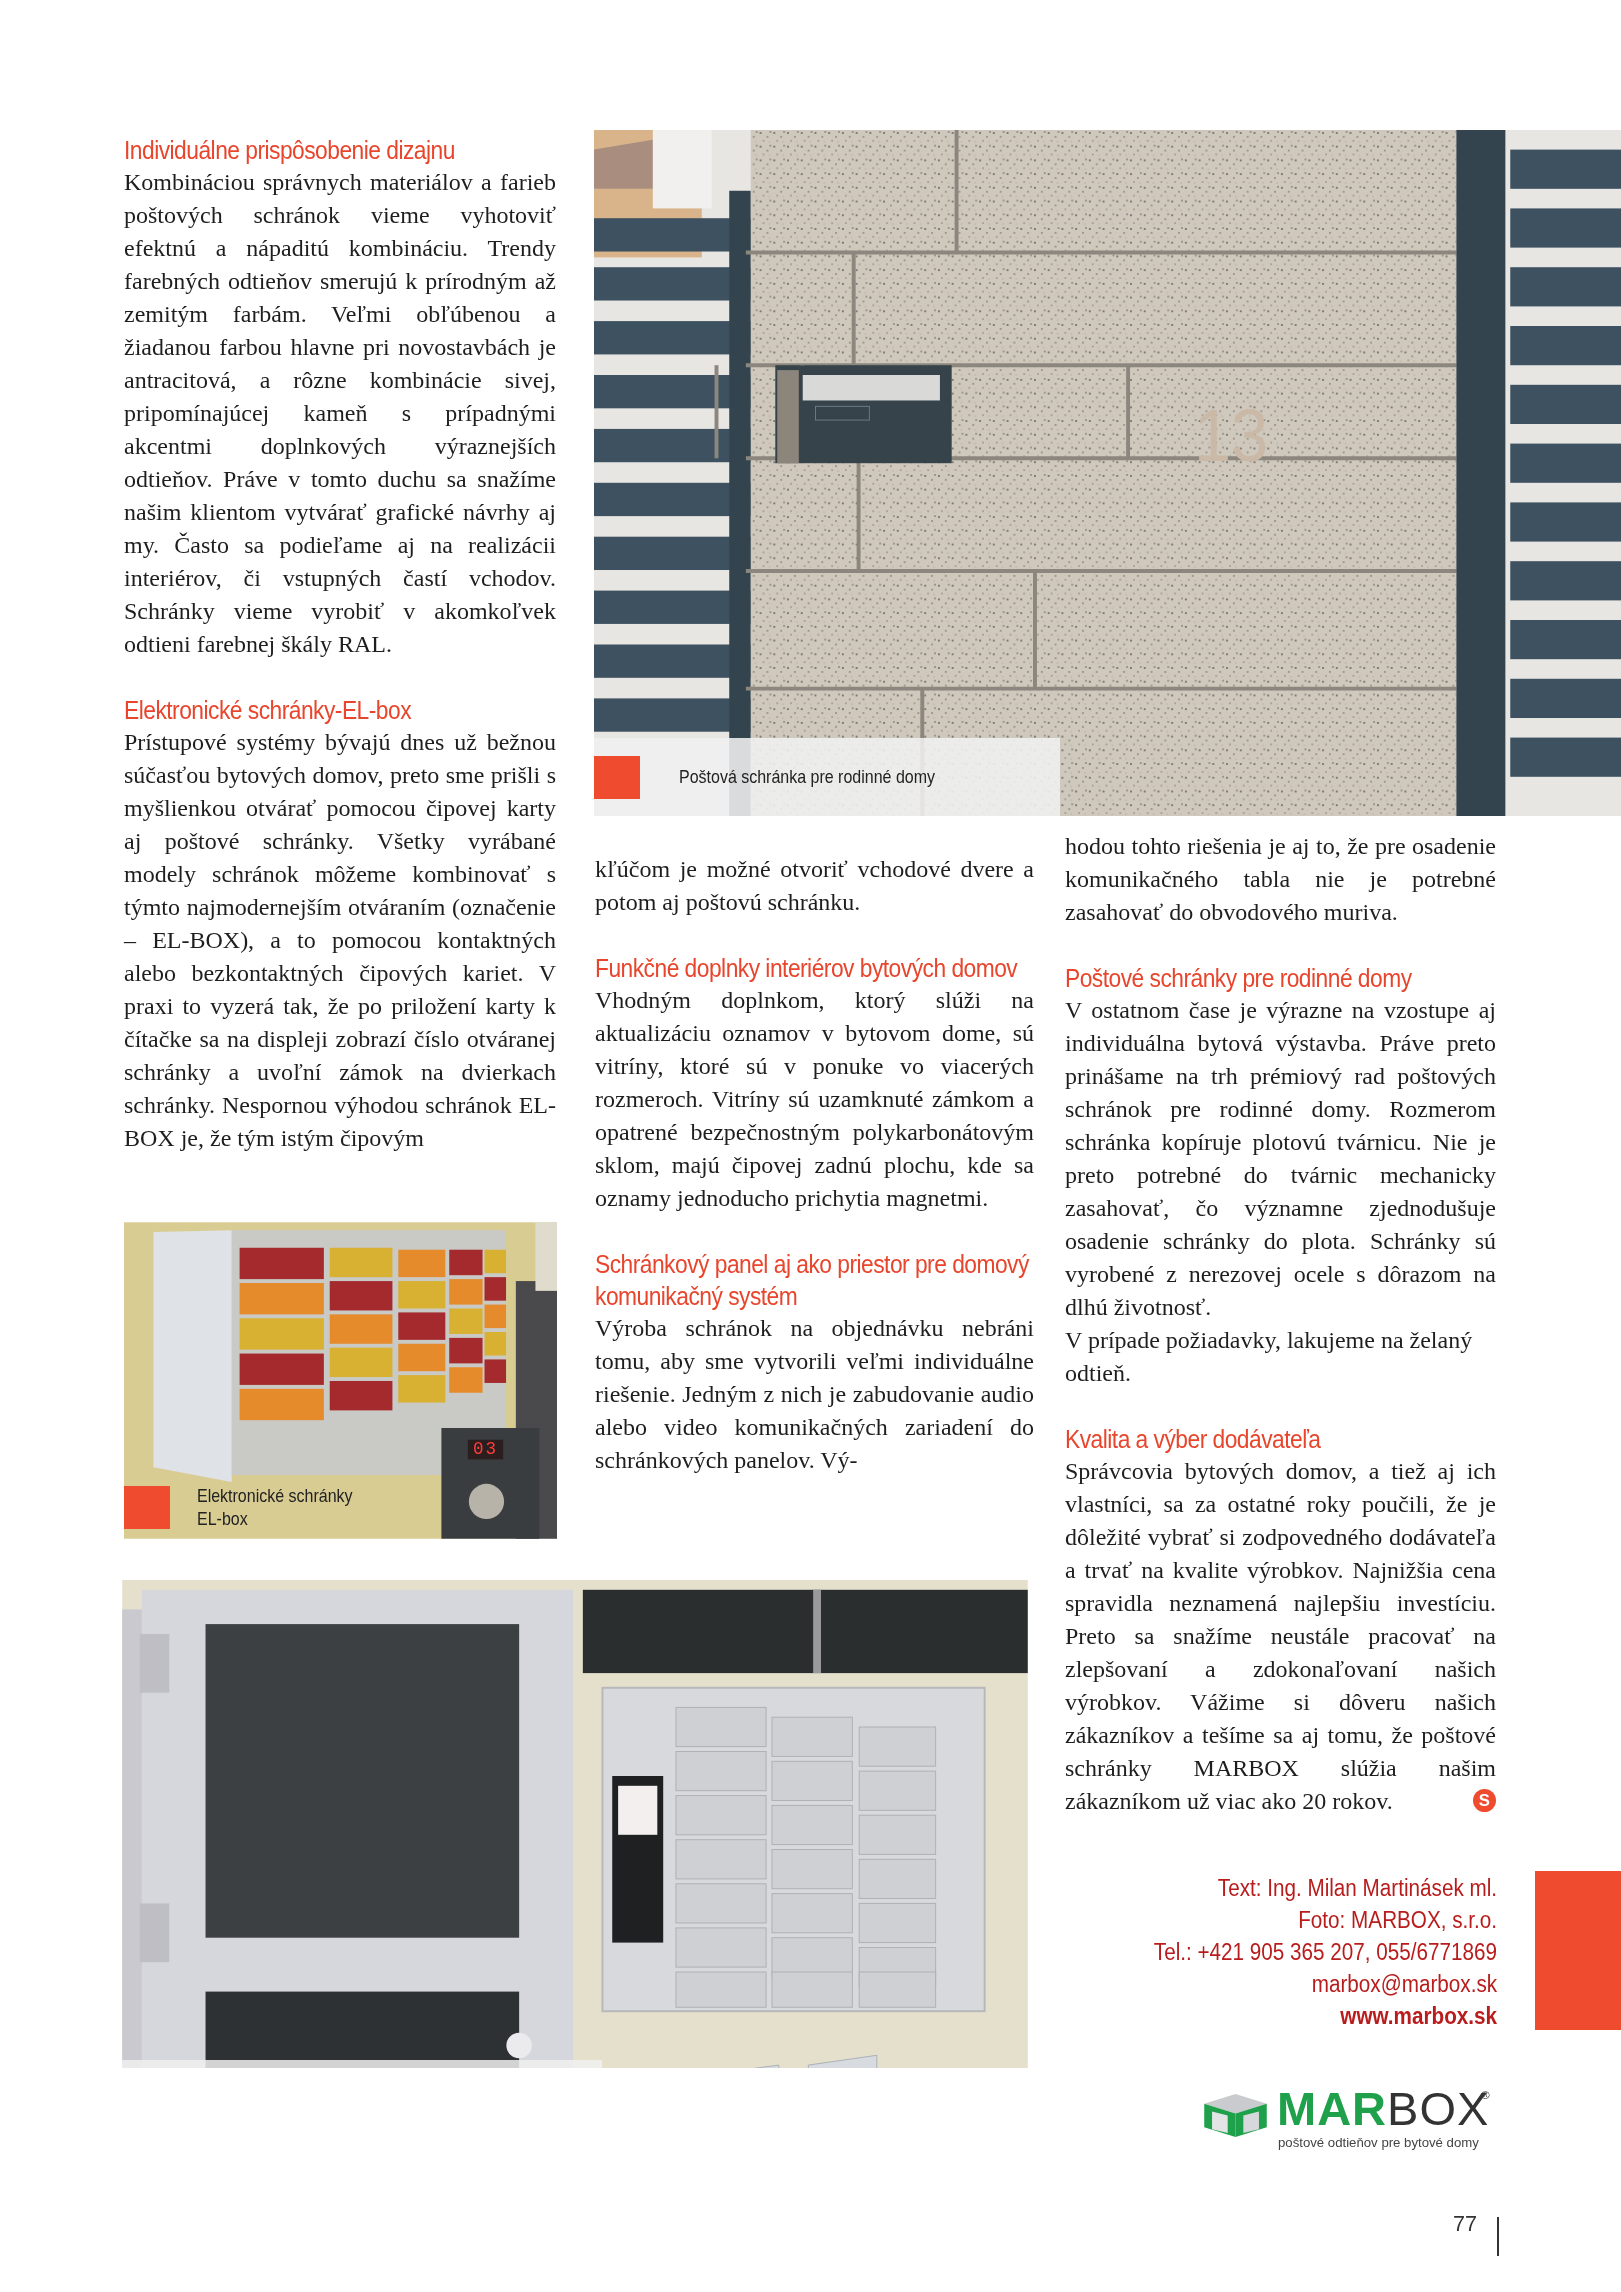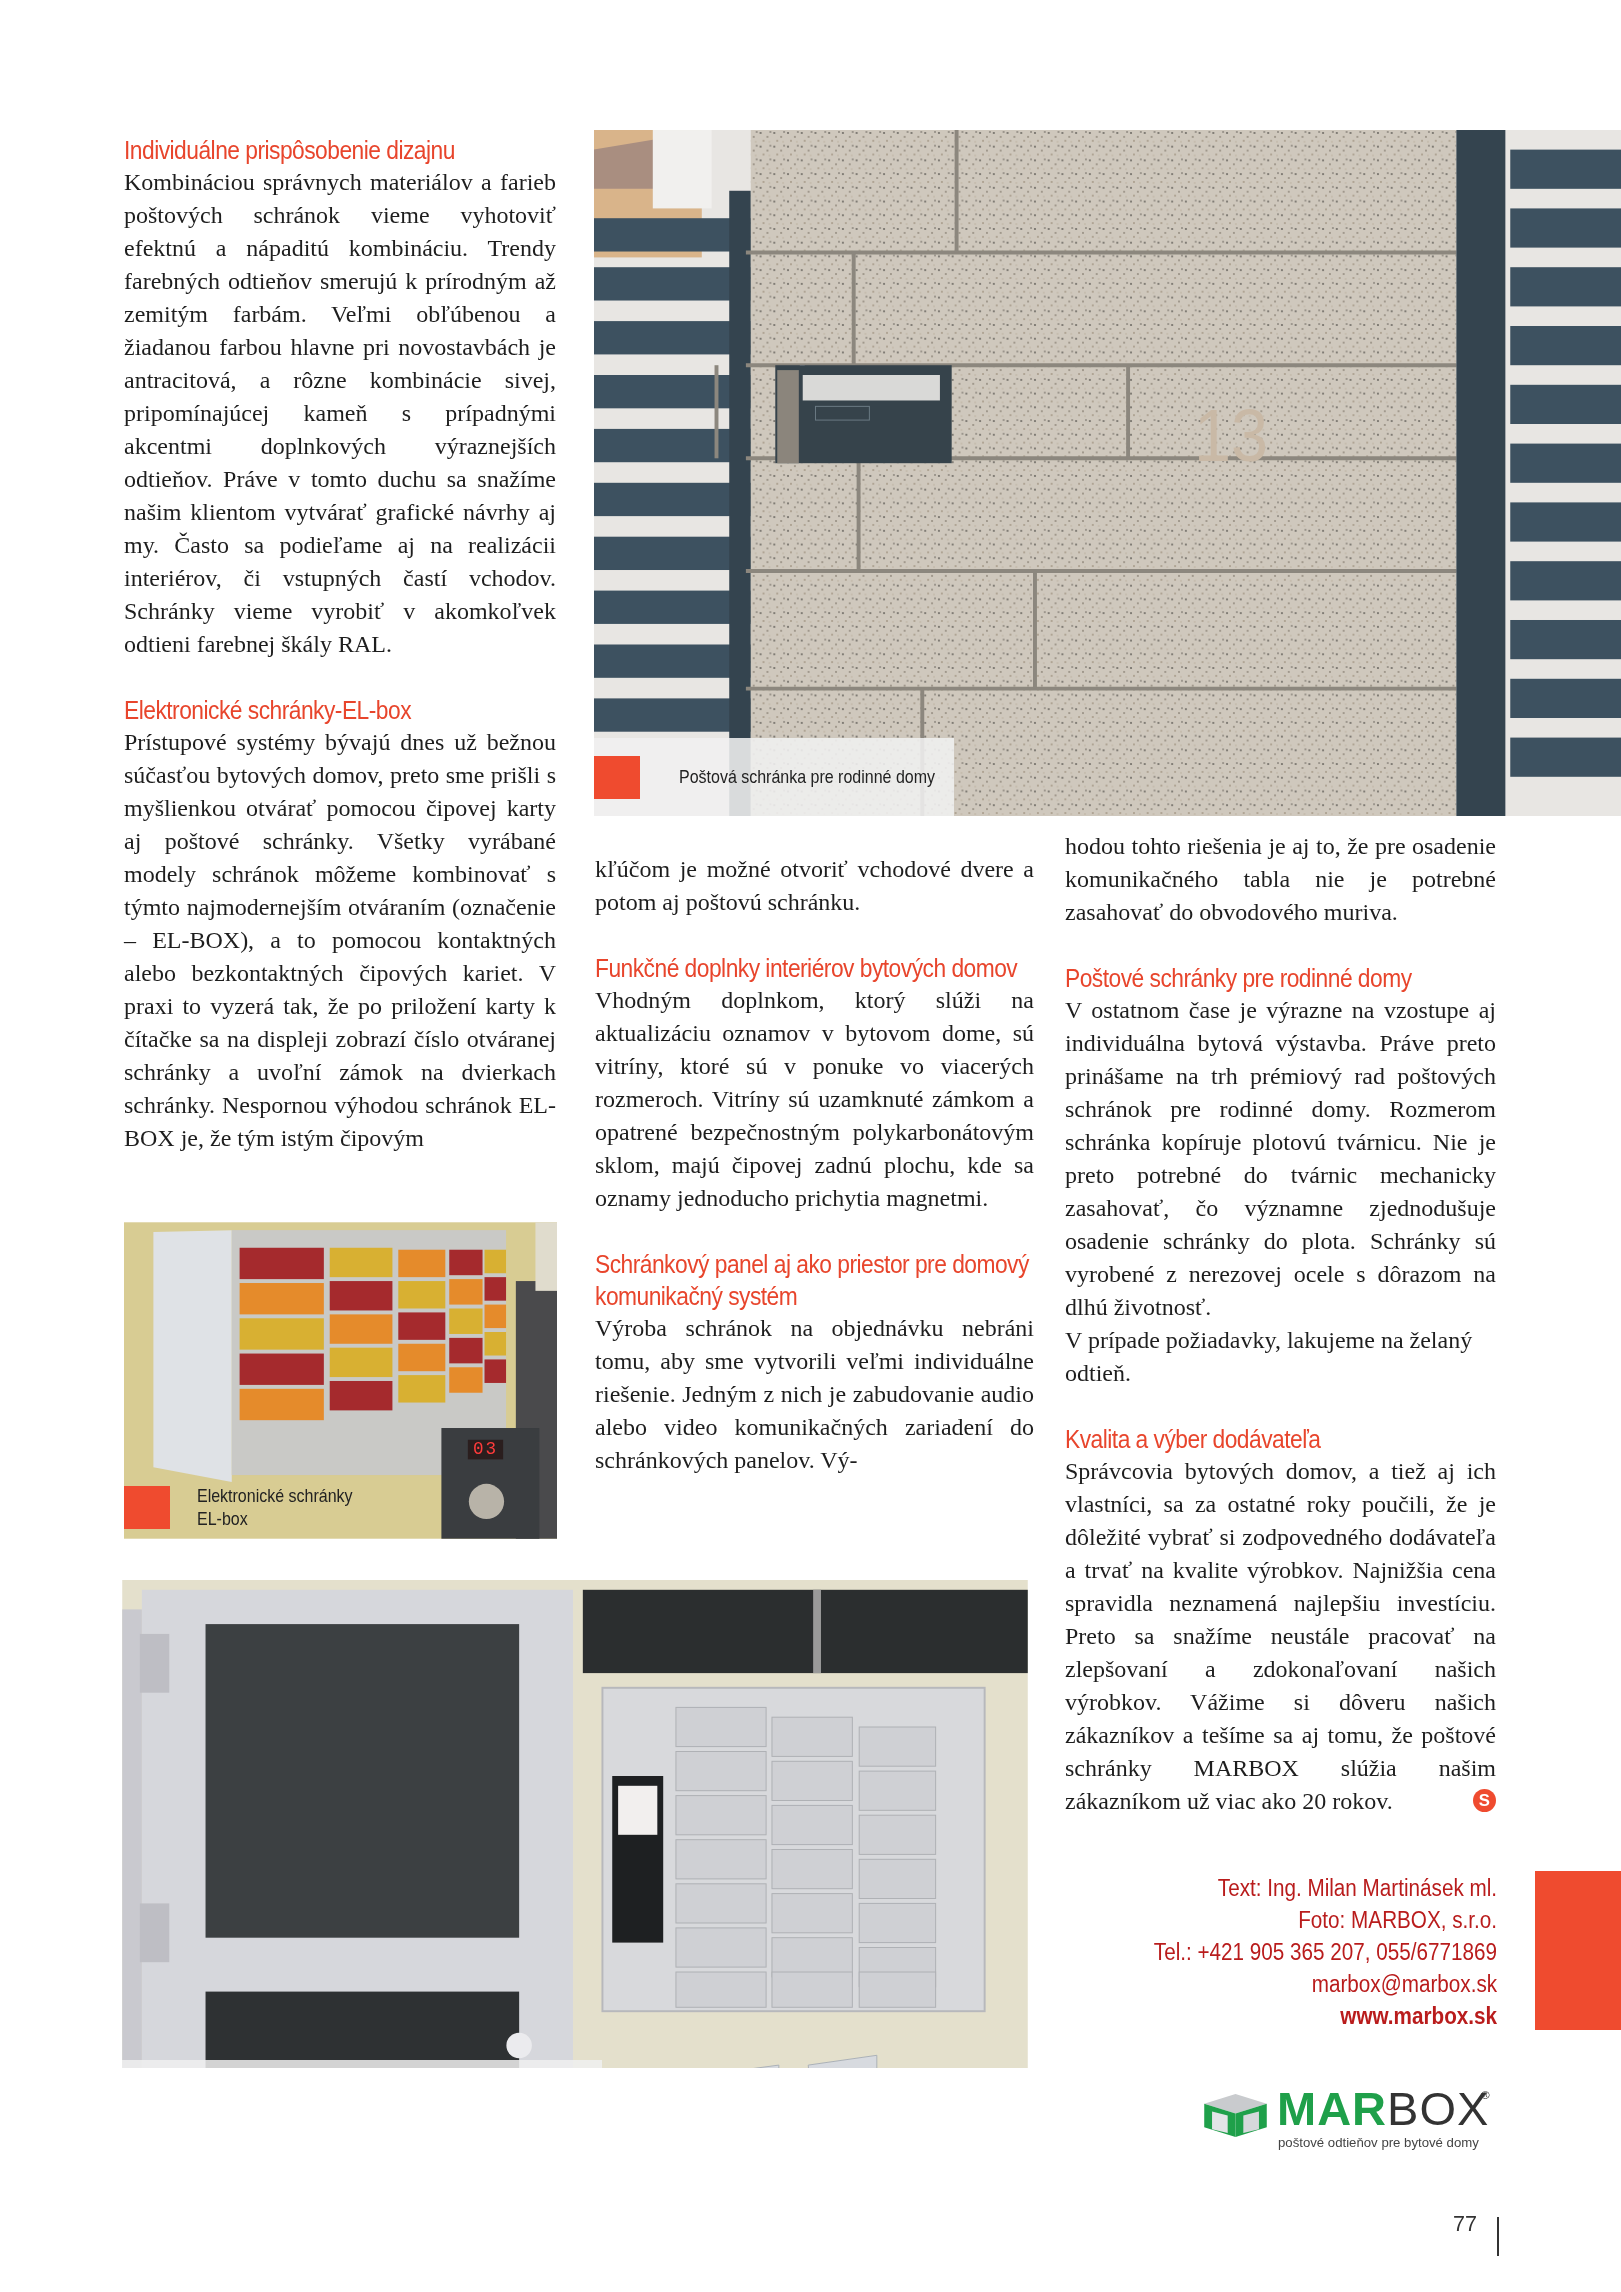--- a/index.html
+++ b/index.html
@@ -101,21 +101,21 @@
       <rect x="935" y="260" width="113" height="40"></rect>
       <rect x="935" y="320" width="113" height="40"></rect>
       <rect x="935" y="380" width="113" height="40"></rect>
       <rect x="935" y="440" width="113" height="40"></rect>
       <rect x="935" y="500" width="113" height="40"></rect>
       <rect x="935" y="560" width="113" height="40"></rect>
       <rect x="935" y="620" width="113" height="40"></rect>
     </g>
   </svg>
   <div style="position:absolute; left:600px; top:267px; font-family:'Liberation Sans',sans-serif; font-size:74px; color:#c9b9a6; line-height:78px; transform:scaleX(0.9); transform-origin:left top;">13</div>
-  <div class="cap" style="top:608px; width:360px; height:78px;">
+  <div class="cap" style="top:608px; width:466px; height:78px;">
     <span class="sq" style="width:46px;height:43px;"></span>
     <span class="ct" style="margin-left:39px;">Poštová schránka pre rodinné domy</span>
   </div>
 </div>
 
 <div class="col" style="left:595px; top:853px; width:439px;">
   <p class="p">kľúčom je možné otvoriť vchodové dvere a potom aj poštovú schránku.</p>
   <div class="gap" style="height:33px"></div>
   <h2 class="h two">Funkčné doplnky interiérov bytových domov</h2>
   <p class="p">Vhodným doplnkom, ktorý slúži na aktualizáciu oznamov v bytovom dome, sú vitríny, ktoré sú v ponuke vo viacerých rozmeroch. Vitríny sú uzamknuté zámkom a opatrené bezpečnostným polykarbonátovým sklom, majú čipovej zadnú plochu, kde sa oznamy jednoducho prichytia magnetmi.</p>

